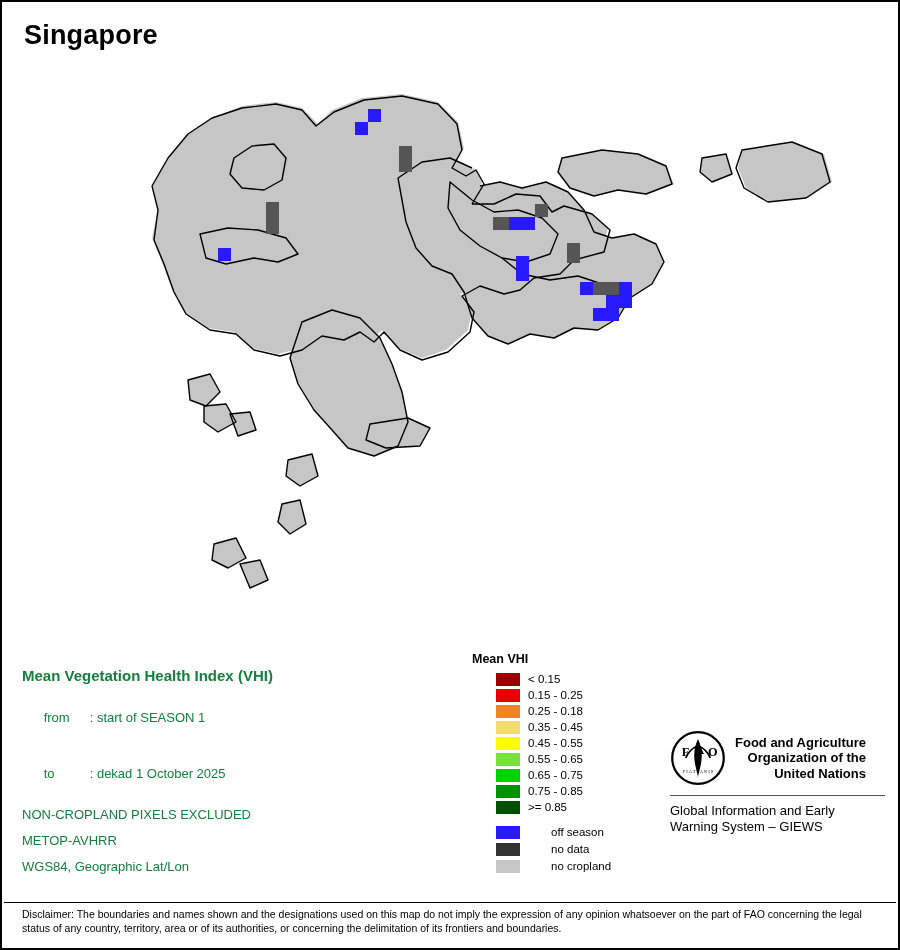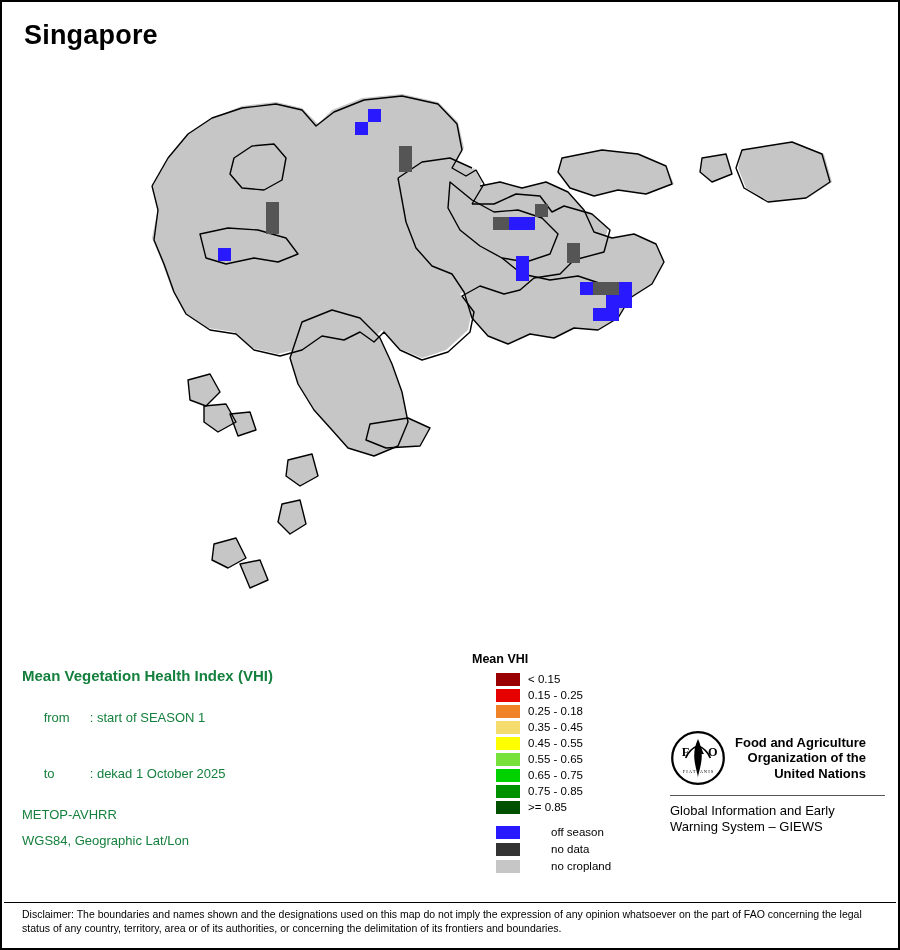--- a/index.html
+++ b/index.html
@@ -255,20 +255,21 @@
   </div>
 
   <div id="map-info">
     <div class="info-title">Mean Vegetation Health Index (VHI)</div>
     <div class="info-row">
       <span class="lbl">from</span><span>: start of SEASON 1</span>
     </div>
     <div class="info-row">
       <span class="lbl">to</span><span>: dekad 1 October 2025</span>
     </div>
+    <div class="info-row">NON-CROPLAND PIXELS EXCLUDED</div>
     <div class="info-row">METOP-AVHRR</div>
     <div class="info-row">WGS84, Geographic Lat/Lon</div>
   </div>
 
   <div id="vhi-legend">
     <div class="legend-title">Mean VHI</div>
     <div id="legend-classes">
         <div class="legend-row">
           <span class="legend-swatch" style="background: rgb(155, 0, 0);"></span>
           <span class="legend-label">&lt; 0.15</span>

